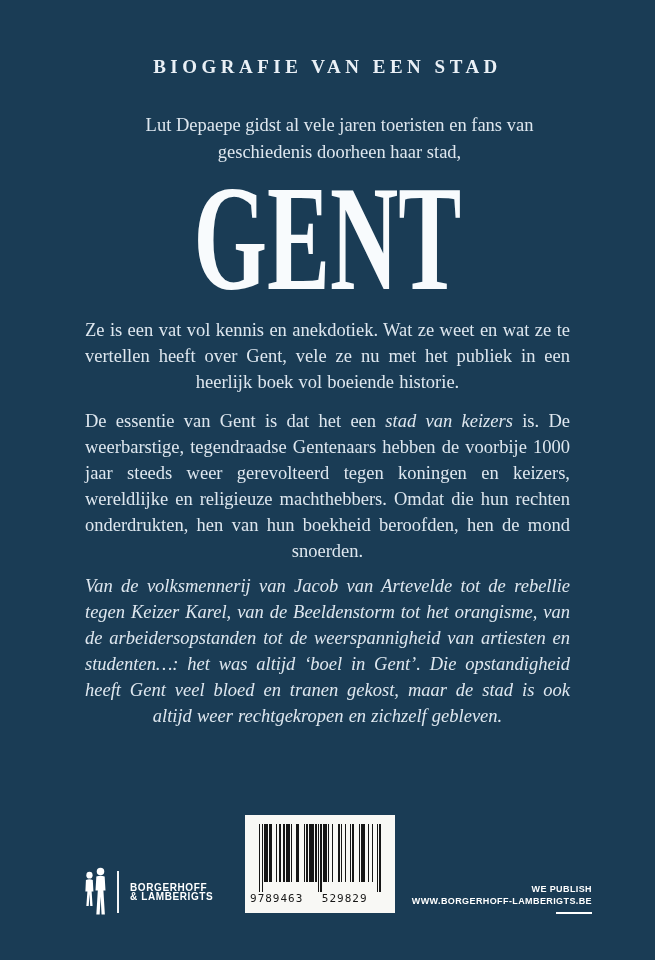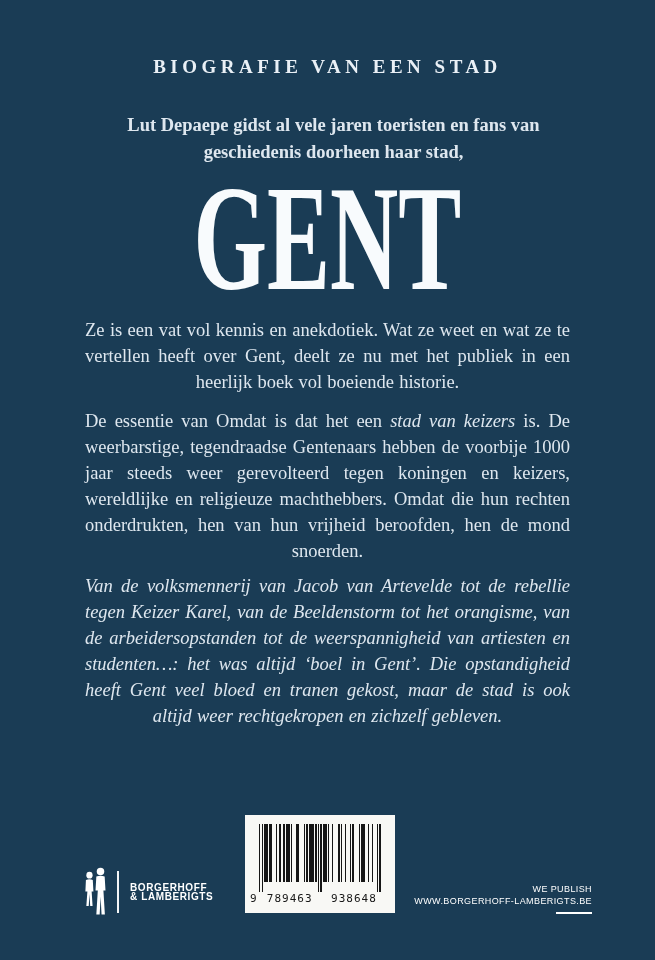--- a/index.html
+++ b/index.html
@@ -11,25 +11,24 @@
     overflow:hidden;
     font-family:"Liberation Serif","DejaVu Serif",serif;
   }
   .series-label{
     position:absolute;top:56px;left:0;width:655px;
     text-align:center;
     font-weight:bold;font-size:19px;letter-spacing:4.5px;
     color:#EAF0F6;
   }
   .intro{
-    position:absolute;top:112px;left:91px;width:485px;
+    position:absolute;top:112px;left:97px;width:485px;
     text-align:center;
     font-size:18.5px;line-height:26.5px;
     color:#DEE7EF;
-    font-weight:bold;
   }
   .book-title{
     position:absolute;top:163px;left:0;width:655px;
     text-align:center;
     font-weight:bold;font-size:150px;line-height:150px;
     color:#F8FBFD;
     transform:scaleX(0.63);
     transform-origin:50% 50%;
     white-space:nowrap;
   }
@@ -67,46 +66,46 @@
     width:150px;height:98px;
     background:#F8F8F5;
   }
   .barcode-bars{display:block;margin:9px auto 0 auto;}
   .barcode-digits{
     display:flex;align-items:center;
     padding:0 9px 0 5px;margin-top:-2px;
     font-family:"DejaVu Sans Mono","Liberation Mono",monospace;
     font-size:11px;color:#161616;letter-spacing:1px;
   }
-  .barcode-digits .grp{flex:1;text-align:center;}
+  .barcode-digits .grp{flex:1;text-align:left;}
   .weblink{
     position:absolute;right:63px;top:884px;
     text-align:right;
     font-family:"Liberation Sans","DejaVu Sans",sans-serif;
-    font-weight:normal;font-size:9px;line-height:11.5px;
+    font-weight:bold;font-size:9px;line-height:11.5px;
     letter-spacing:0.4px;color:#FFFFFF;
   }
   .weblink-underline{
     width:36px;height:2px;background:#FFFFFF;
     margin:5px 0 0 auto;
   }
 </style>
 </head>
 <body>
 
 <div class="cover">
 
   <div class="series-label">BIOGRAFIE VAN EEN STAD</div>
 
   <div class="intro">Lut Depaepe gidst al vele jaren toeristen en fans van geschiedenis doorheen haar stad,</div>
 
   <div class="book-title">GENT</div>
 
-  <p class="body-par p1">Ze is een vat vol kennis en anekdotiek. Wat ze weet en wat ze te vertellen heeft over Gent, deelt ze nu met het publiek in een heerlijk boek vol boeiende historie.</p>
-  <p class="body-par p2"><span>De essentie van Omdat is dat het een </span><em>stad van keizers</em><span> is. De weerbarstige, tegendraadse Gentenaars hebben de voorbije 1000 jaar steeds weer gerevolteerd tegen konin­gen en keizers, wereldlijke en religieuze machthebbers. Omdat die hun rechten onderdrukten, hen van hun vrij­heid beroofden, hen de mond snoerden.</span></p>
+  <p class="body-par p1">Ze is een vat vol kennis en anekdotiek. Wat ze weet en wat ze te vertellen heeft over Gent, vele ze nu met het publiek in een heerlijk boek vol boeiende historie.</p>
+  <p class="body-par p2"><span>De essentie van Gent is dat het een </span><em>stad van keizers</em><span> is. De weerbarstige, tegendraadse Gentenaars hebben de voorbije 1000 jaar steeds weer gerevolteerd tegen konin­gen en keizers, wereldlijke en religieuze machthebbers. Omdat die hun rechten onderdrukten, hen van hun boek­heid beroofden, hen de mond snoerden.</span></p>
   <p class="body-par p3">Van de volksmennerij van Jacob van Artevelde tot de rebel­lie tegen Keizer Karel, van de Beeldenstorm tot het oran­gisme, van de arbeidersopstanden tot de weerspannigheid van artiesten en studenten…: het was altijd ‘boel in Gent’. Die opstandigheid heeft Gent veel bloed en tranen ge­kost, maar de stad is ook altijd weer rechtgekropen en zichzelf gebleven.</p>
 
   <div class="publisher-logo">
     <svg class="logo-figures" width="25" height="50" viewBox="0 0 24 48" aria-hidden="true">
       <ellipse cx="6.2" cy="7.8" rx="3" ry="3.3"></ellipse>
       <path d="M2.8,12.4 Q6.2,10.9 9.4,12.4 L10,23.5 L8.3,23.5 L9.2,37.5 L6.9,37.5 L6.2,26 L5.5,37.5 L3.2,37.5 L4.2,23.5 L2.3,23.5 Z"></path>
       <circle cx="16.8" cy="4.4" r="3.6"></circle>
       <path d="M12.8,9.2 Q16.8,7.5 20.8,9.2 L21.6,22.5 L19.6,22.5 L21,45.5 L17.8,45.5 L16.9,28.5 L16,45.5 L12.8,45.5 L14.2,22.5 L12,22.5 Z"></path>
     </svg>
     <div class="logo-divider"></div>
@@ -158,21 +157,21 @@
         <rect x="103.68" y="0" width="1.28" height="58" fill="#161616"></rect>
         <rect x="104.96" y="0" width="1.28" height="58" fill="#161616"></rect>
         <rect x="108.80" y="0" width="1.28" height="58" fill="#161616"></rect>
         <rect x="112.64" y="0" width="1.28" height="58" fill="#161616"></rect>
         <rect x="117.76" y="0" width="1.28" height="68" fill="#161616"></rect>
         <rect x="120.32" y="0" width="1.28" height="68" fill="#161616"></rect>
       </svg>
     <div class="barcode-digits">
       <span>9</span>
       <span class="grp">789463</span>
-      <span class="grp">938648</span>
+      <span class="grp">529829</span>
     </div>
   </div>
 
   <div class="weblink">
     <div>WE PUBLISH</div>
     <div>WWW.BORGERHOFF-LAMBERIGTS.BE</div>
     <div class="weblink-underline"></div>
   </div>
 
 </div>

